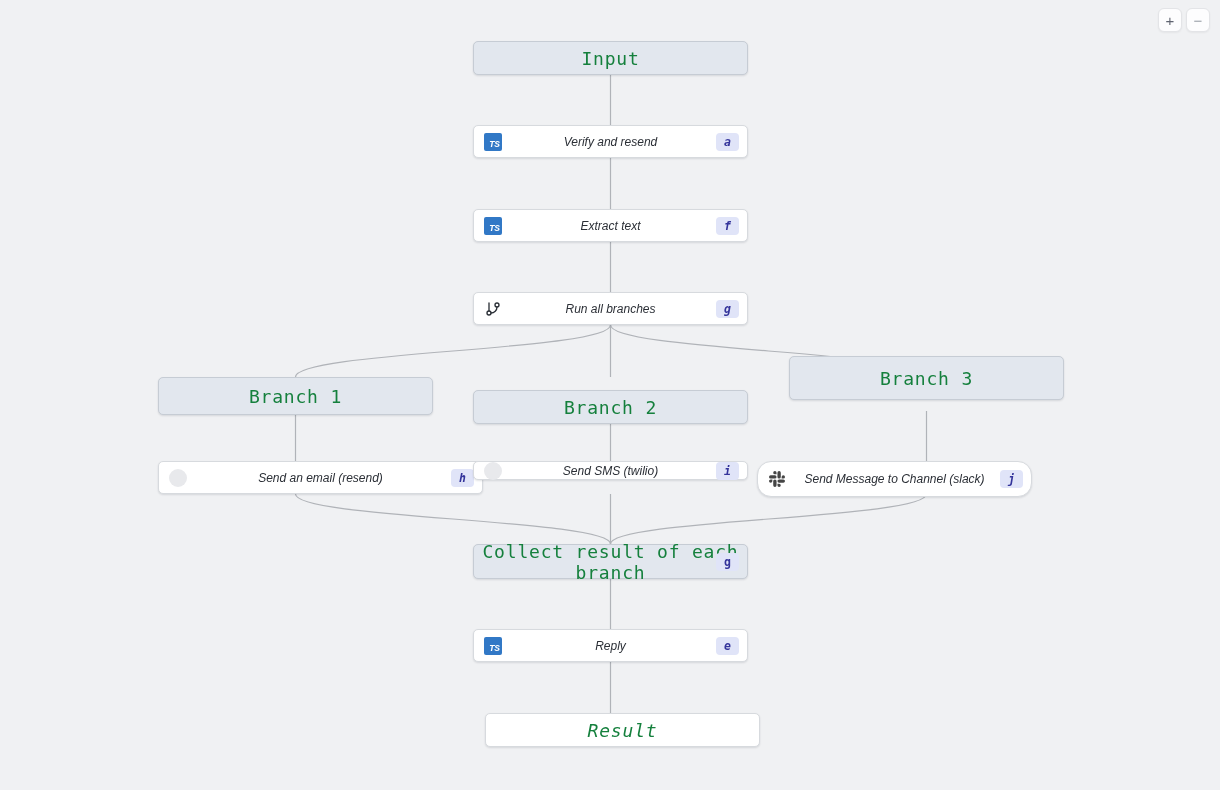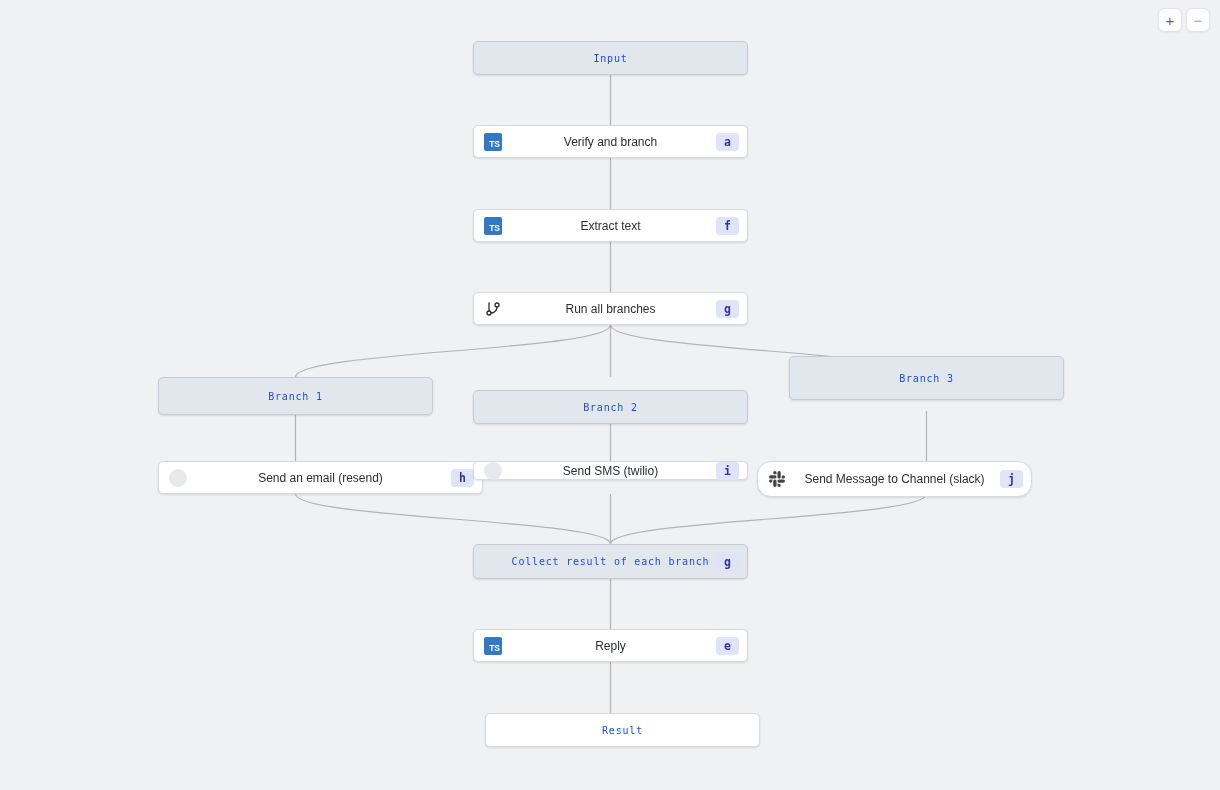--- a/index.html
+++ b/index.html
@@ -2,25 +2,25 @@
 <html><head>
 <meta charset="utf-8">
 <style>
   html,body{margin:0;padding:0;}
   body{font-family:"Liberation Sans",sans-serif;}
   #canvas{position:relative;width:1220px;height:790px;background:#f0f1f3;overflow:hidden;}
   #edges{position:absolute;inset:0;pointer-events:none;}
   .node{position:absolute;box-sizing:border-box;border-radius:5px;display:flex;align-items:center;
         box-shadow:0 1px 2px rgba(16,24,40,.12);}
   .node.group{background:#e2e7ee;border:1px solid #c6ccd4;}
-  .node.task,.node.task-plain{background:#ffffff;border:1px solid #d7dade;}
+  .node.task,.node.task-plain{background:#ffffff;border:1px solid #d7dade;font-style:italic;}
   .node-label{position:absolute;left:0;right:0;text-align:center;color:#25272b;pointer-events:none;}
   .node.task .node-label{font-size:12px;color:#2b2f36;}
   .node.group .node-label,.node.task-plain .node-label{
-        font-family:"DejaVu Sans Mono",monospace;font-size:10px;letter-spacing:.8px;color:#1d4ed8;}
+        font-family:"DejaVu Sans Mono",monospace;font-size:18px;letter-spacing:.8px;color:#15803d;}
   .icon{position:absolute;left:10px;display:flex;align-items:center;justify-content:center;width:18px;height:18px;}
   .icon svg{display:block;}
   .ts-box{width:18px;height:18px;background:#3178c6;border-radius:2px;display:flex;align-items:flex-end;
         justify-content:flex-end;color:#fff;font-weight:bold;font-size:8.5px;
         font-family:"Liberation Sans",sans-serif;padding:0 2px 2px 0;box-sizing:border-box;}
   .dot-muted{width:18px;height:18px;border-radius:50%;background:#e8e9ec;}
   .badge{position:absolute;right:8px;background:#e0e4f8;color:#34349b;font-family:"DejaVu Sans Mono",monospace;
         font-weight:bold;font-size:11.5px;padding:2px 8px;border-radius:4px;line-height:14px;}
   #controls{position:absolute;top:8px;right:10px;display:flex;gap:4px;}
   .ctrl-btn{width:24px;height:24px;background:#fdfdfe;border:1px solid #e3e4e7;border-radius:6px;
@@ -50,21 +50,21 @@
       <path d="M 610.5 662 L 610.5 713" fill="none" stroke="#b0b3b8" stroke-width="1.2"></path>
     </svg>
   <div id="nodes-root">
       <div class="node group" style="left: 473px; top: 41px; width: 275px; height: 34px;">
         <span class="node-label">Input</span>
       </div>
       <div class="node task" style="left: 473px; top: 125px; width: 275px; height: 33px;">
         <span class="icon">
           <span class="ts-box">TS</span>
         </span>
-        <span class="node-label">Verify and branch</span>
+        <span class="node-label">Verify and resend</span>
         <span class="badge">a</span>
       </div>
       <div class="node task" style="left: 473px; top: 209px; width: 275px; height: 33px;">
         <span class="icon">
           <span class="ts-box">TS</span>
         </span>
         <span class="node-label">Extract text</span>
         <span class="badge">f</span>
       </div>
       <div class="node task" style="left: 473px; top: 292px; width: 275px; height: 33px;">

